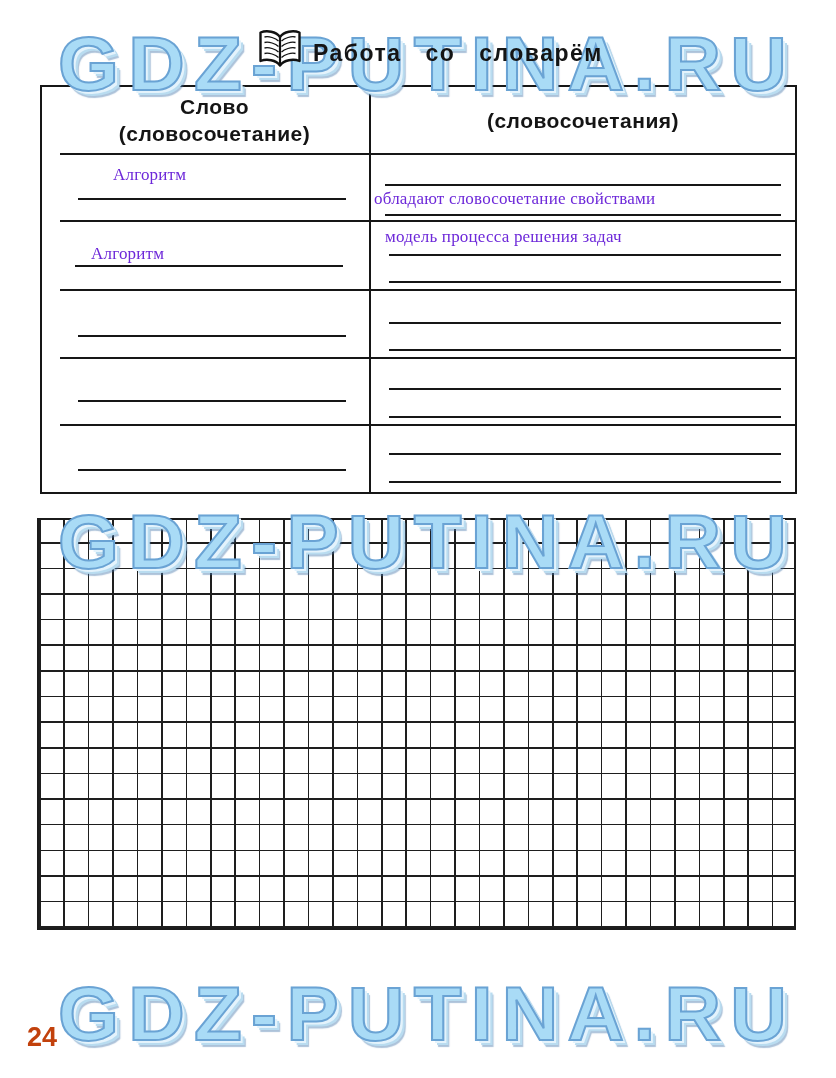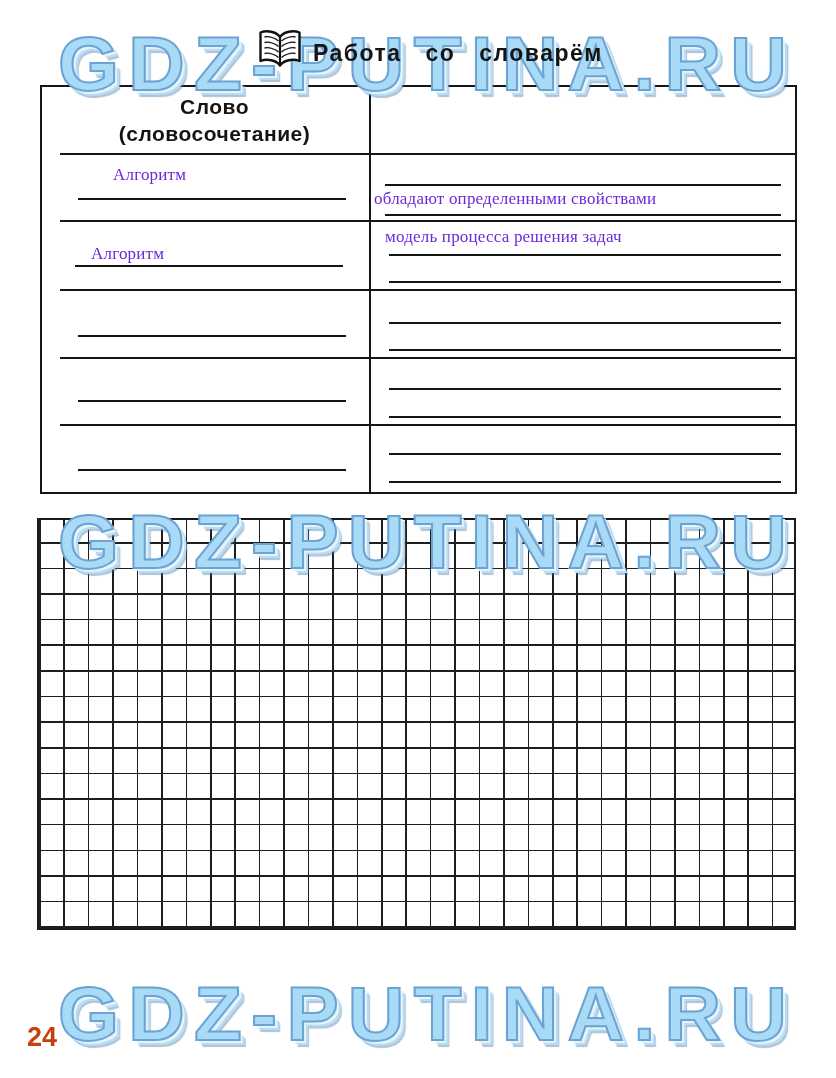--- a/index.html
+++ b/index.html
@@ -96,31 +96,32 @@
 </span>
 <div class="title">Работа со словарём</div>
 
 <div class="tbl">
   <div class="trow h-head">
     <div class="cell-l th">
       <span>Слово</span>
       <span>(словосочетание)</span>
     </div>
     <div class="cell-r th">
+      <span>(словосочетания)</span>
     </div>
   </div>
 
   <div class="trow h-r1">
     <div class="cell-l">
       <span class="ans w1">Алгоритм</span>
       <i class="ul ul-l1"></i>
     </div>
     <div class="cell-r">
       <i class="ul ul-r1a"></i>
-      <span class="ans m1b">обладают определенными свойствами</span>
+      <span class="ans m1b">обладают словосочетание свойствами</span>
       <i class="ul ul-r1b"></i>
     </div>
   </div>
 
   <div class="trow h-r2">
     <div class="cell-l">
       <span class="ans w2">Алгоритм</span>
       <i class="ul ul-l2"></i>
     </div>
     <div class="cell-r">

